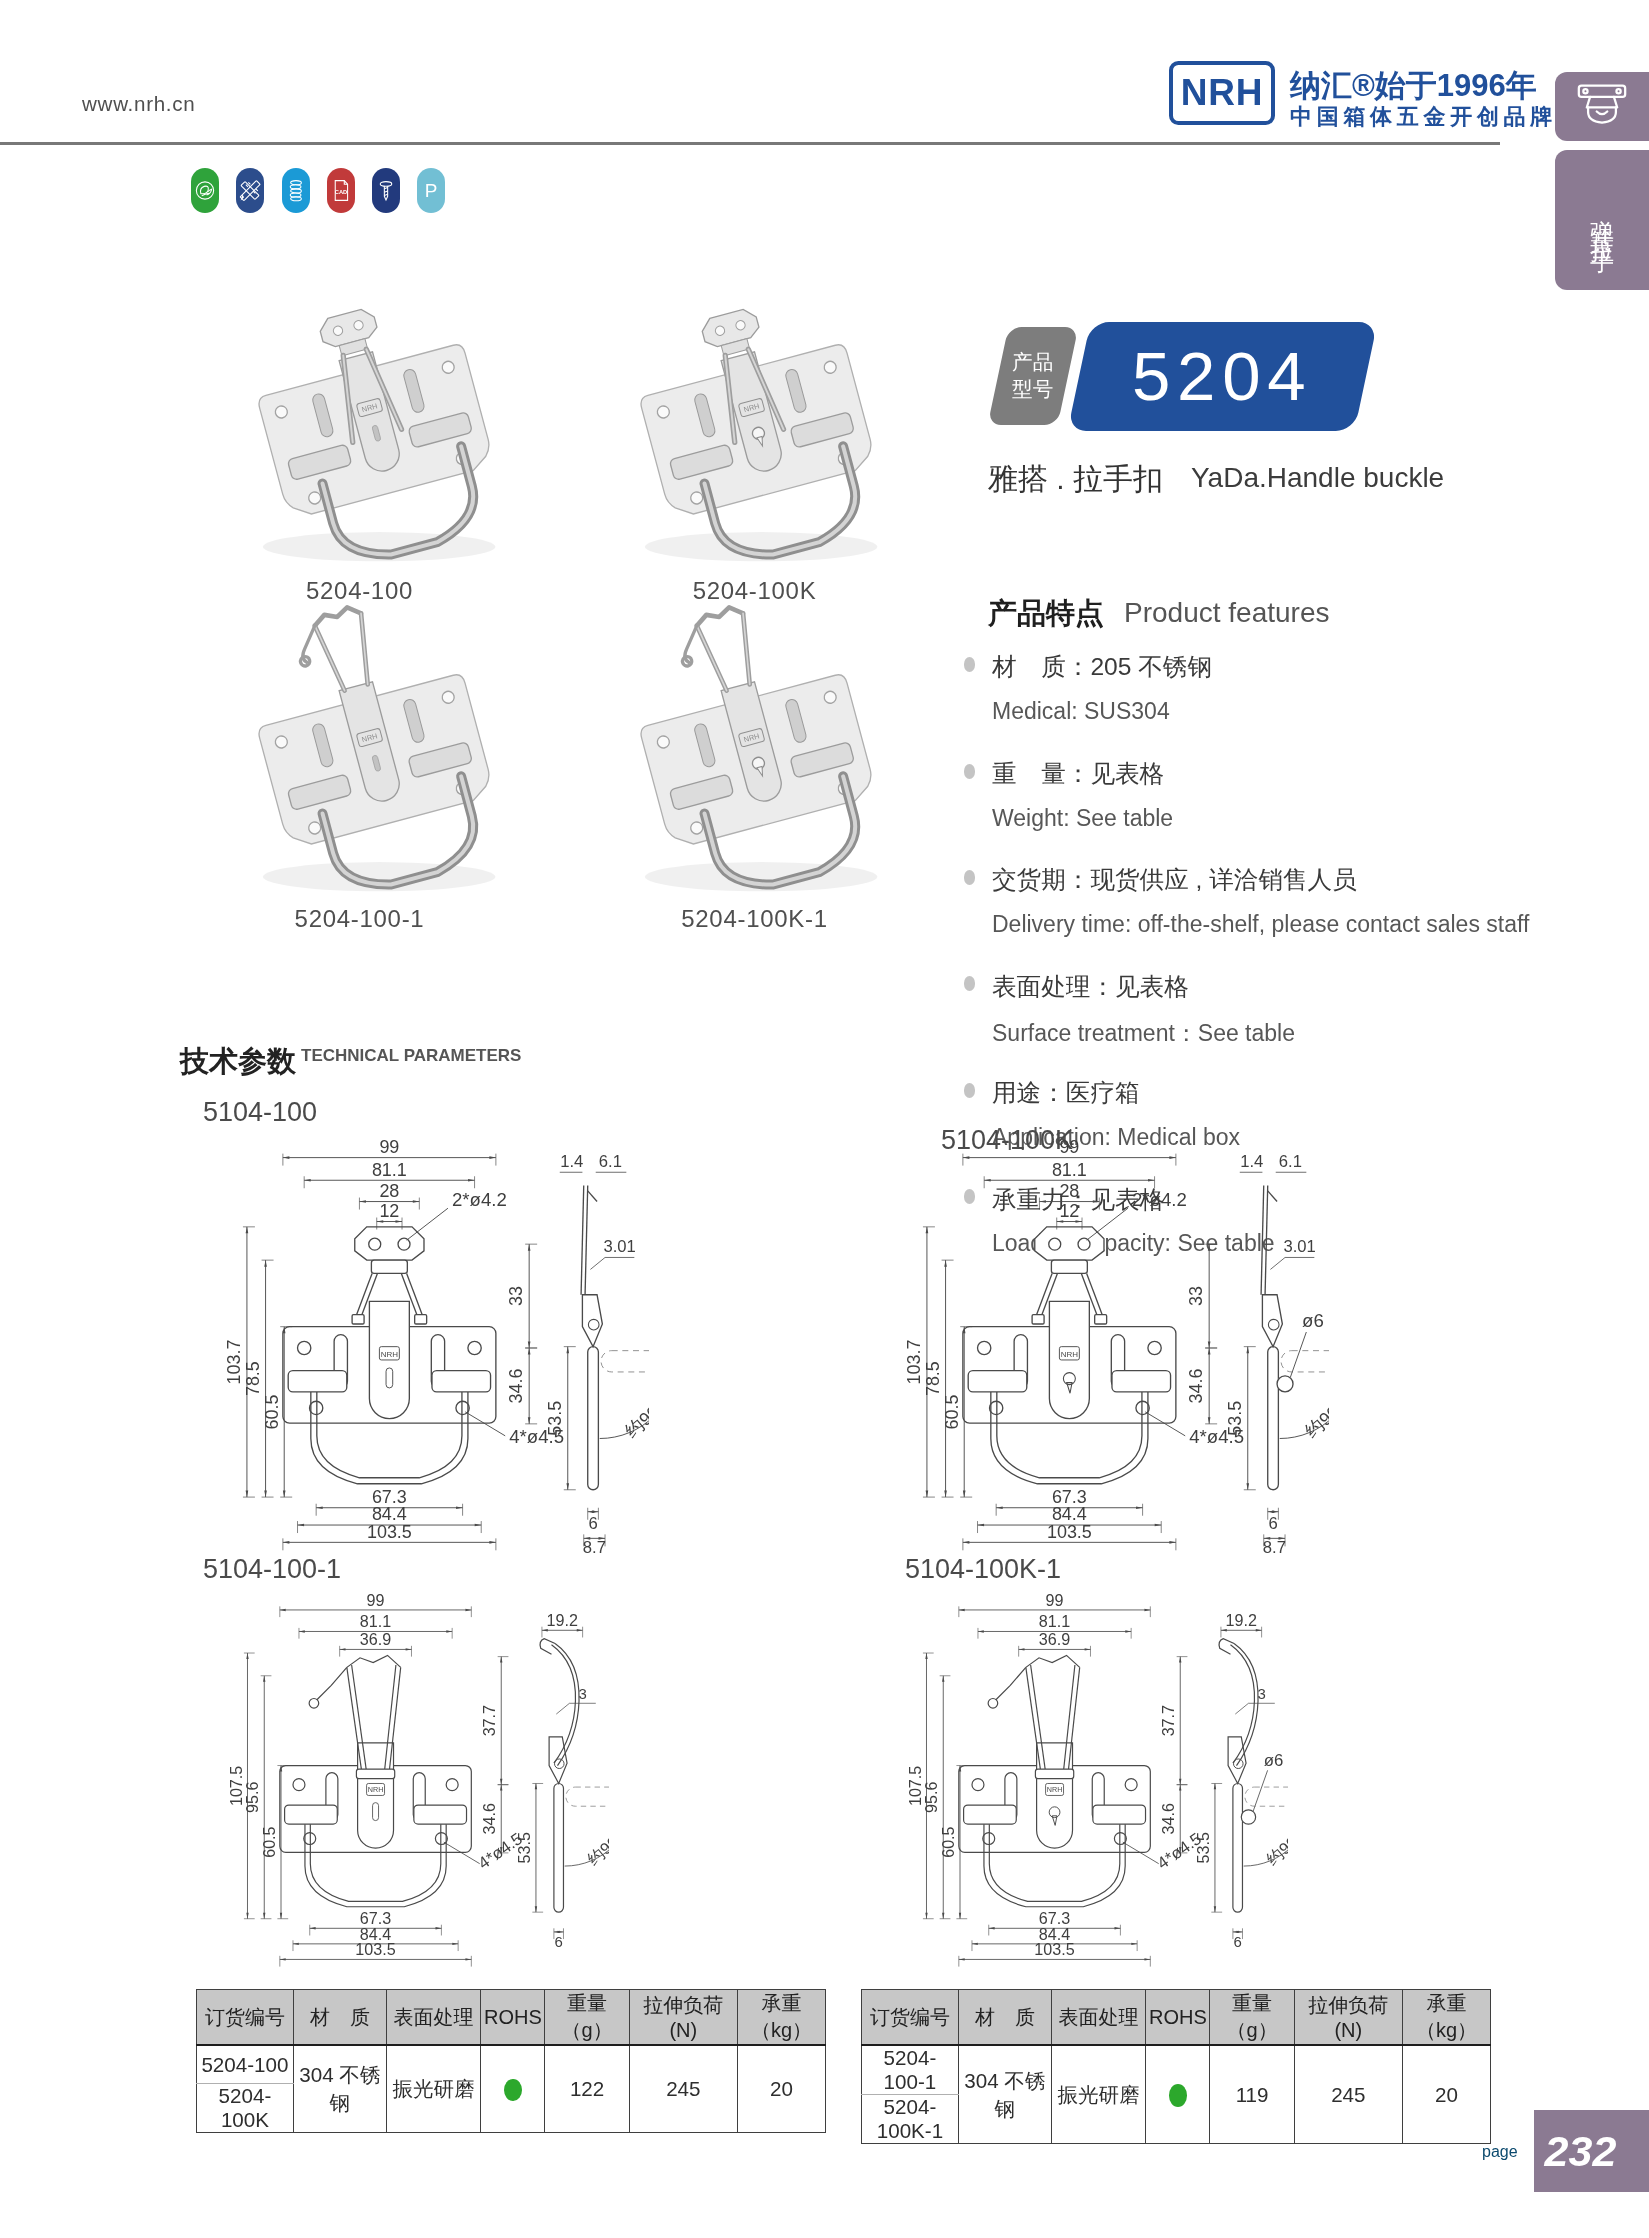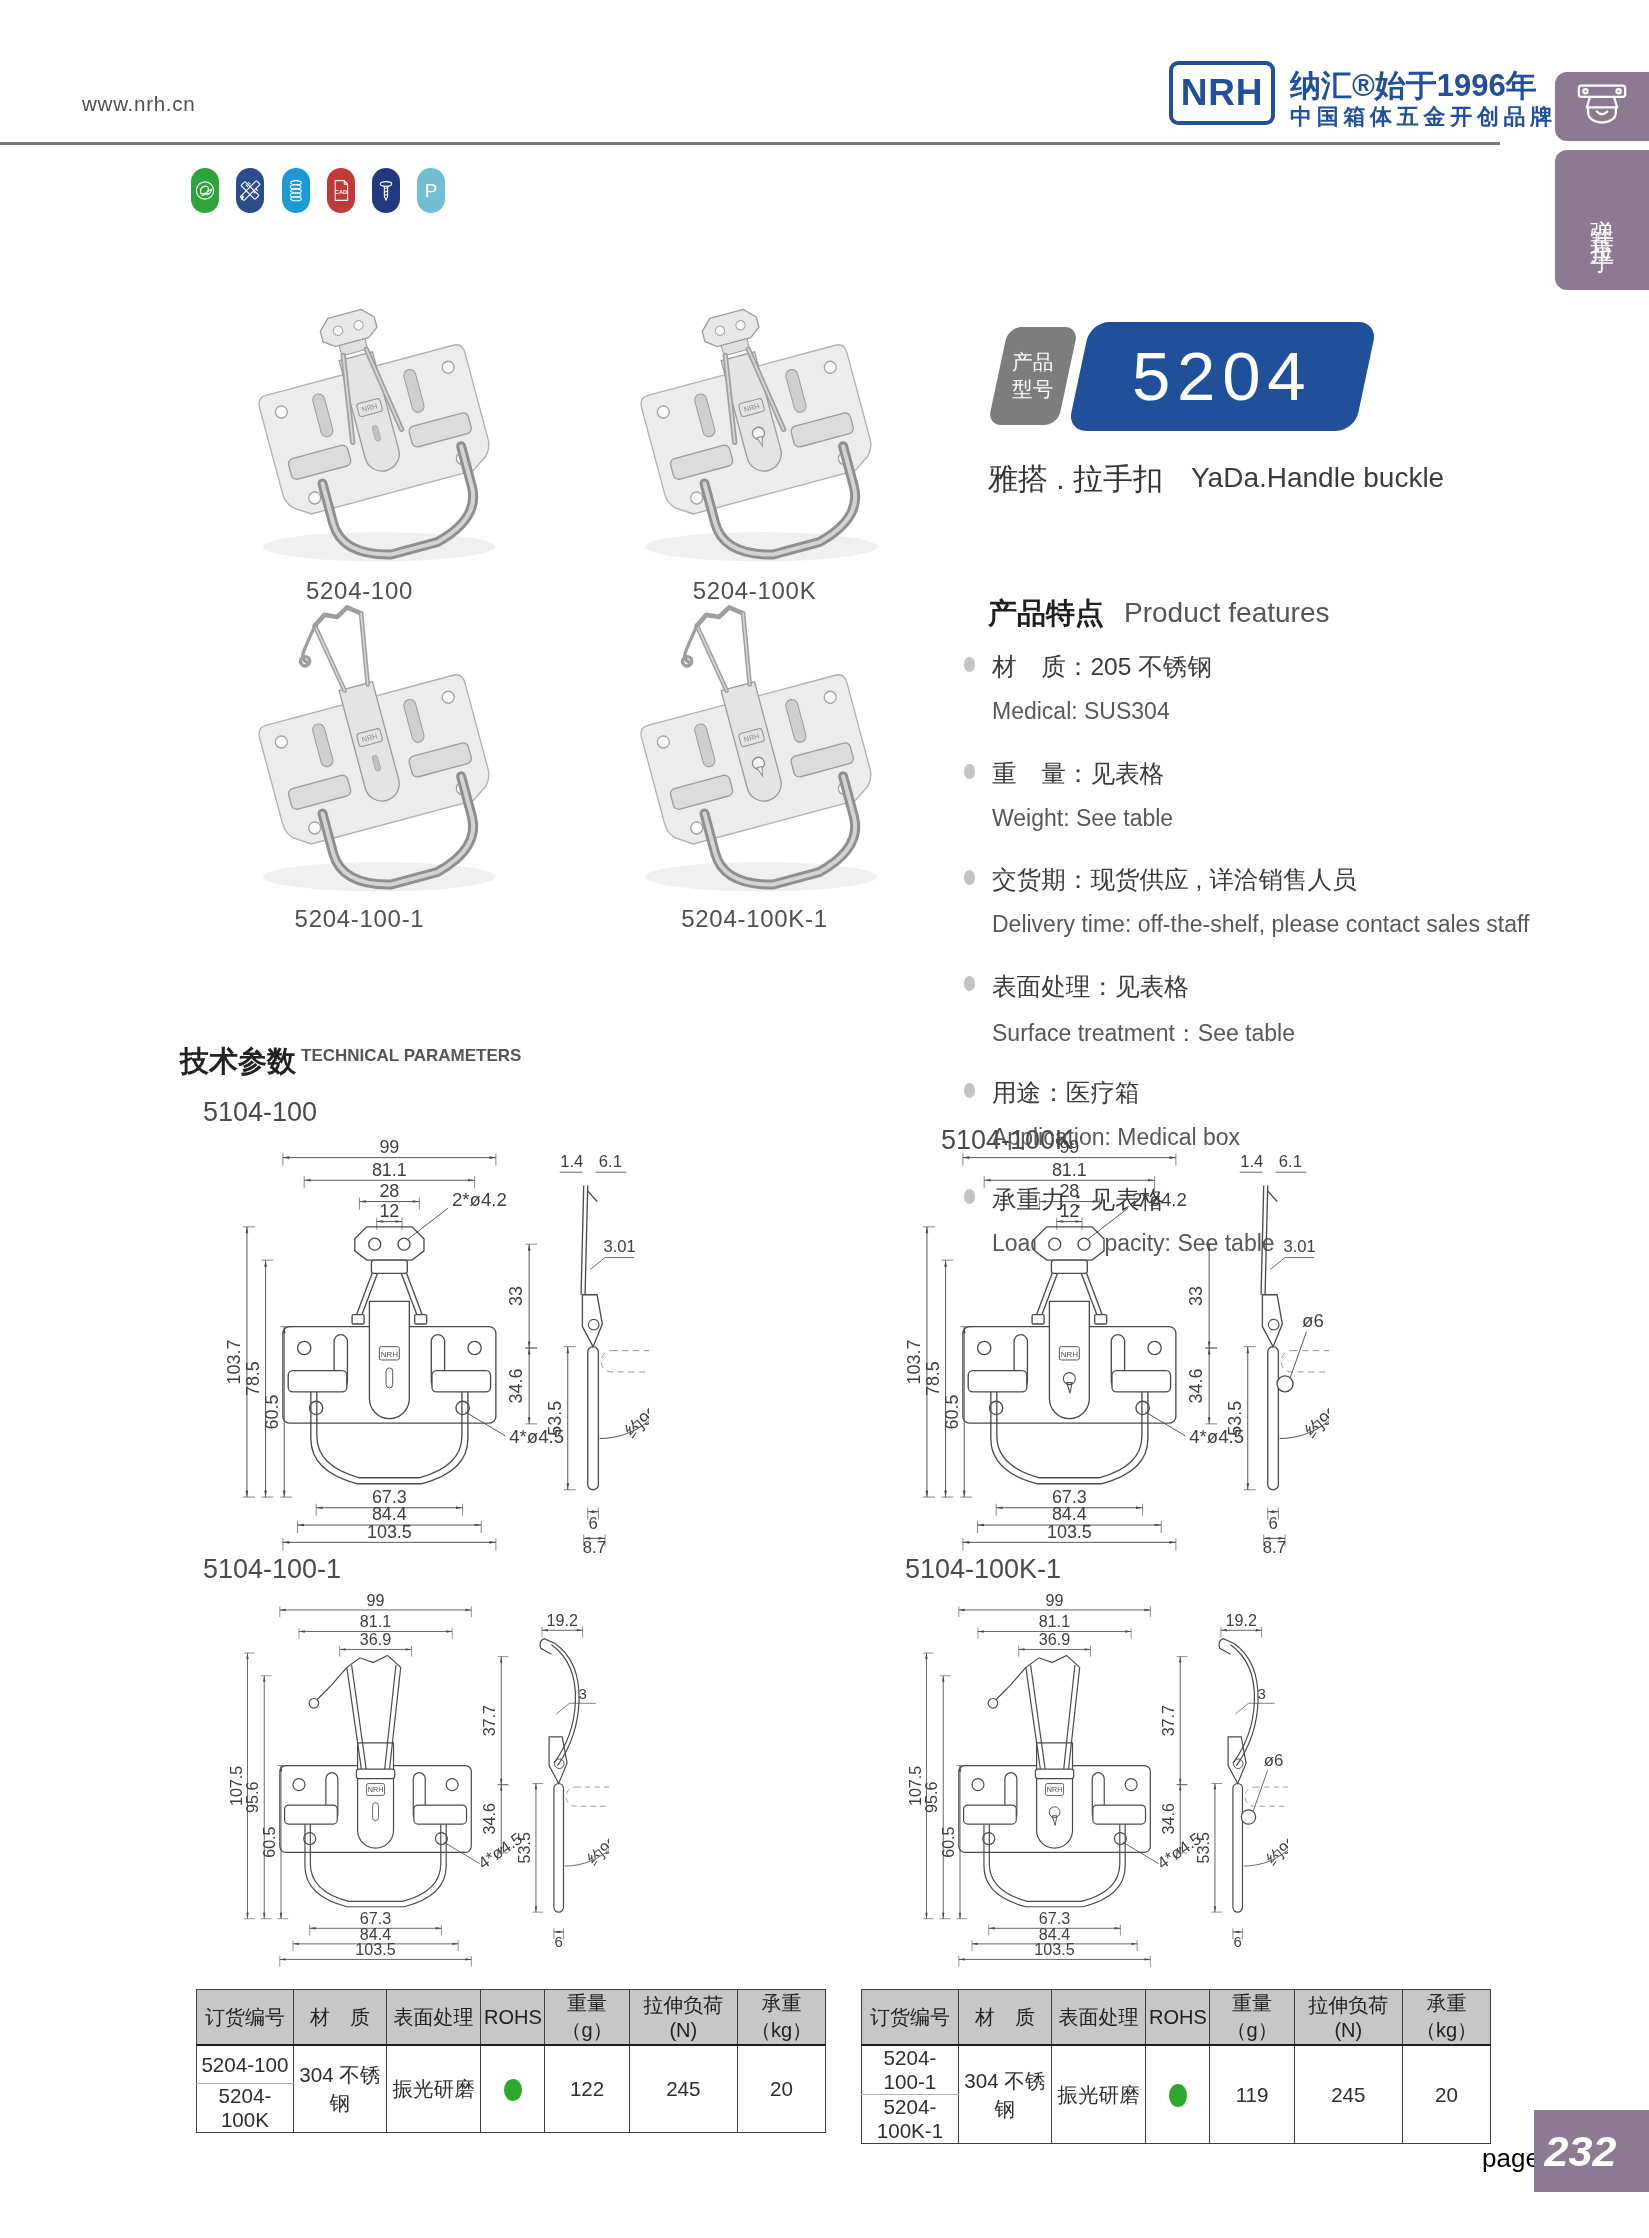--- a/index.html
+++ b/index.html
@@ -46,21 +46,21 @@
   .dtitle{font-size:27px;color:#4a4a4a;}
   
   table.spec{border-collapse:collapse;table-layout:fixed;width:630px;background:#fff;}
   table.spec th{background:#c7c7c7;font-size:20px;font-weight:normal;color:#222;height:35px;
                 border:1.3px solid #3f3f3f;border-bottom:2.7px solid #1d1d1d;padding:0 2.7px;}
   table.spec td{border:1.3px solid #3f3f3f;font-size:20.6px;color:#2e2e2e;text-align:center;height:37px;padding:0 2.7px;}
   td.model-a{border-bottom:1.3px solid #b0b0b0 !important;}
   td.model-b{border-top:1.3px solid #b0b0b0 !important;}
   .dot{display:inline-block;width:18px;height:22.6px;border-radius:50%;background:#2ca82c;vertical-align:middle;}
   
-  .pageword{left:1482px;top:2143px;font-size:26px;color:#000000;}
+  .pageword{left:1482px;top:2143px;font-size:16px;color:#0c4a6e;}
   .pagebox{left:1534px;top:2110px;width:115px;height:82px;background:#8b7a92;display:flex;align-items:center;}
   .pagebox .num{color:#fff;font-size:43px;font-weight:bold;padding-left:10.6px;font-style:italic;}
 </style>
 </head>
 <body>
 
 <div class="page">
 
   <div class="abs url">www.nrh.cn</div>
   <div class="abs rule"></div>

